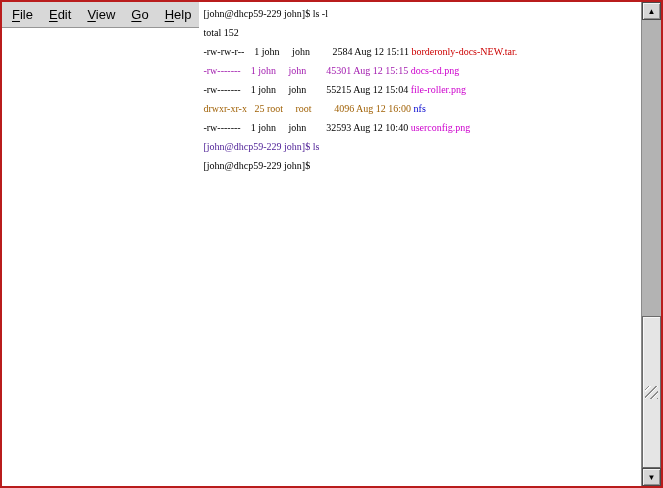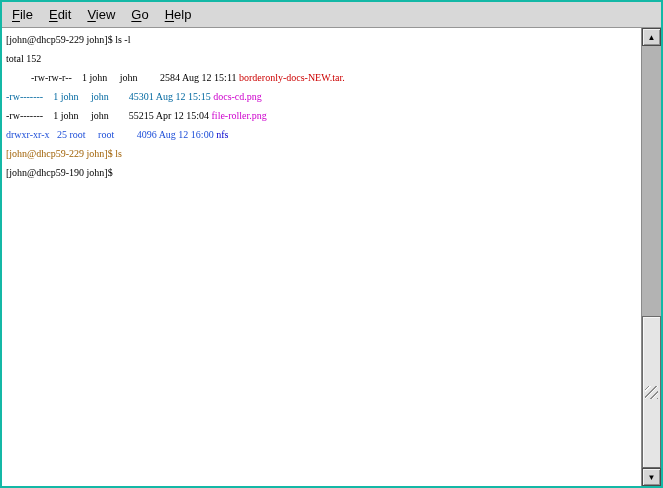--- a/index.html
+++ b/index.html
@@ -1,17 +1,17 @@
 <!DOCTYPE html>
 <html><head>
 <meta charset="utf-8">
 <style>
   html,body{margin:0;padding:0;background:#fff;}
   body{width:663px;height:488px;position:relative;font-family:"Liberation Sans",sans-serif;}
-  .window{position:absolute;inset:0;border:2px solid #14b8a6;box-sizing:border-box;display:flex;flex-direction:column;background:#fff;}
+  .window{position:absolute;inset:0;border:2px solid #b91c1c;box-sizing:border-box;display:flex;flex-direction:row;background:#fff;}
   .menubar{height:25px;flex:0 0 25px;background:#d8d8d8;border-bottom:1px solid #969696;display:flex;align-items:center;padding-left:2px;font-size:13px;color:#000;}
   .menu-item{padding:3px 8px 4px 8px;cursor:default;white-space:nowrap;}
   .menu-item u{text-decoration:underline;text-underline-offset:2px;}
   .body{flex:1;display:flex;min-height:0;}
   .terminal{flex:1;background:#ffffff;padding:2px 0 0 4px;overflow:hidden;font-family:Liberation Serif, serif;font-size:10px;}
   .term-line{white-space:pre;height:19px;line-height:19px;}
   .scrollbar{flex:0 0 19px;width:19px;background:#b3b3b3;border-left:1px solid #8a8a8a;display:flex;flex-direction:column;}
   .sb-btn{flex:0 0 18px;height:18px;background:#d6d6d6;border:1px solid #4a4a4a;box-shadow:inset 1px 1px 0 #f2f2f2, inset -1px -1px 0 #909090;display:flex;align-items:center;justify-content:center;font-size:8px;color:#000;box-sizing:border-box;cursor:default;}
   .sb-trough{flex:1;position:relative;}
   .sb-thumb{position:absolute;left:0;right:0;bottom:0;height:152px;background:#e5e5e5;border:1px solid #6b6b6b;box-shadow:inset 1px 1px 0 #f8f8f8;box-sizing:border-box;display:flex;align-items:center;justify-content:center;}
@@ -25,26 +25,27 @@
       <div class="menu-item"><u>F</u>ile</div>
       <div class="menu-item"><u>E</u>dit</div>
       <div class="menu-item"><u>V</u>iew</div>
       <div class="menu-item"><u>G</u>o</div>
       <div class="menu-item"><u>H</u>elp</div>
     </div>
   <div class="body">
     <div class="terminal">
         <div class="term-line"><span style="color: rgb(0, 0, 0);">[john@dhcp59-229 john]$ ls -l</span></div>
         <div class="term-line"><span style="color: rgb(0, 0, 0); text-align: center;">total 152</span></div>
-        <div class="term-line"><span style="color: rgb(0, 0, 0); margin-left: 25px;">-rw-rw-r--    1 john     john         2584 Aug 12 15:11 </span><span style="color: rgb(204, 0, 0);">borderonly-docs-NEW.tar.</span></div>
-        <div class="term-line"><span style="color: #0369a1;">-rw-------    1 john     john        45301 Aug 12 15:15 </span><span style="color: rgb(205, 0, 205);">docs-cd.png</span></div>
-        <div class="term-line"><span style="color: rgb(0, 0, 0);">-rw-------    1 john     john        55215 Apr 12 15:04 </span><span style="color: rgb(205, 0, 205);">file-roller.png</span></div>
-        <div class="term-line"><span style="color: #1d4ed8;">drwxr-xr-x   25 root     root         4096 Aug 12 16:00 </span><span style="color: rgb(0, 0, 205);">nfs</span></div>
-        <div class="term-line"><span style="color: #a16207;">[john@dhcp59-229 john]$ ls</span></div>
-        <div class="term-line"><span style="color: rgb(0, 0, 0);">[john@dhcp59-190 john]$ </span></div>
+        <div class="term-line"><span style="color: rgb(0, 0, 0);">-rw-rw-r--    1 john     john         2584 Aug 12 15:11 </span><span style="color: rgb(204, 0, 0);">borderonly-docs-NEW.tar.</span></div>
+        <div class="term-line"><span style="color: #a21caf;">-rw-------    1 john     john        45301 Aug 12 15:15 </span><span style="color: rgb(205, 0, 205);">docs-cd.png</span></div>
+        <div class="term-line"><span style="color: rgb(0, 0, 0);">-rw-------    1 john     john        55215 Aug 12 15:04 </span><span style="color: rgb(205, 0, 205);">file-roller.png</span></div>
+        <div class="term-line"><span style="color: #a16207;">drwxr-xr-x   25 root     root         4096 Aug 12 16:00 </span><span style="color: rgb(0, 0, 205);">nfs</span></div>
+        <div class="term-line"><span style="color: rgb(0, 0, 0);">-rw-------    1 john     john        32593 Aug 12 10:40 </span><span style="color: rgb(205, 0, 205);">userconfig.png</span></div>
+        <div class="term-line"><span style="color: #4c1d95;">[john@dhcp59-229 john]$ ls</span></div>
+        <div class="term-line"><span style="color: rgb(0, 0, 0);">[john@dhcp59-229 john]$ </span></div>
       </div>
     <div class="scrollbar">
       <div class="sb-btn">
         <span>▲</span>
       </div>
       <div class="sb-trough">
         <div class="sb-thumb">
           <div class="grip"></div>
         </div>
       </div>

